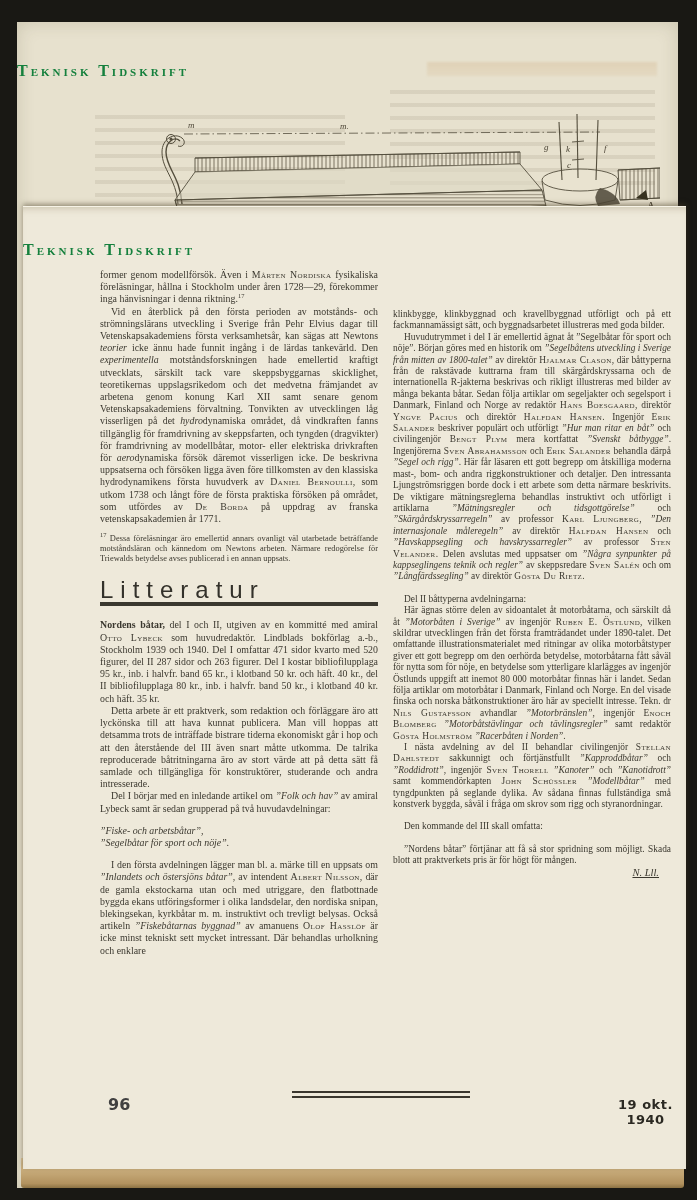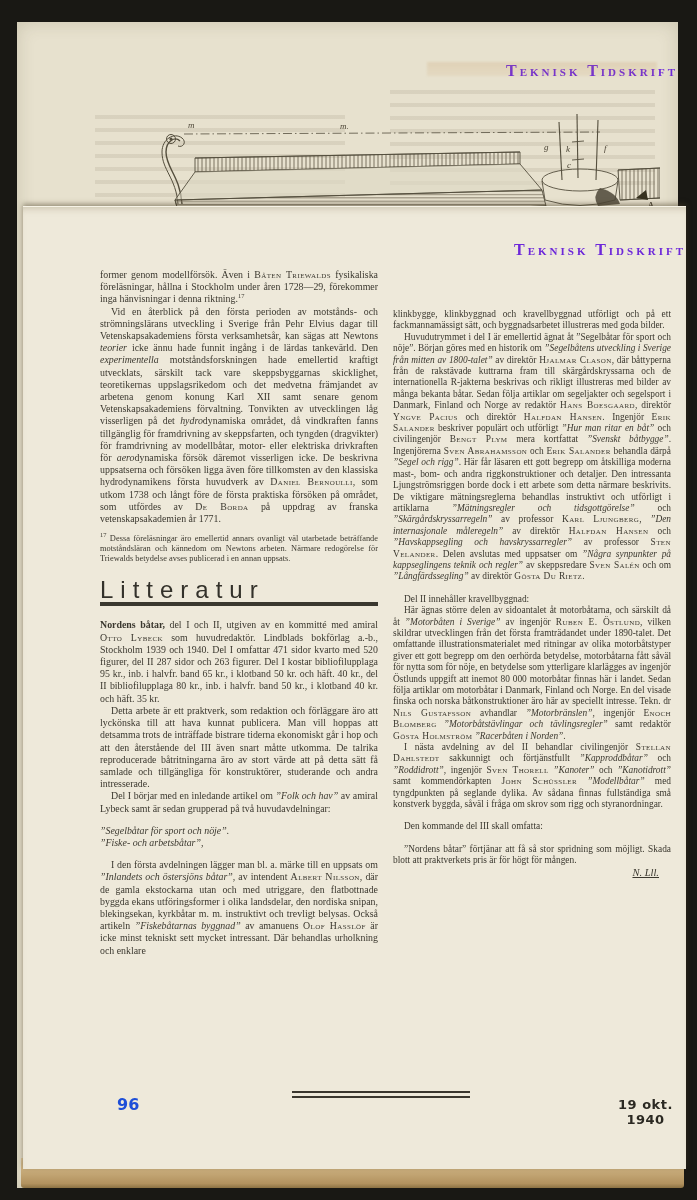--- a/index.html
+++ b/index.html
@@ -12,23 +12,23 @@
   #back-page{left:17px;top:22px;width:661px;height:1166px;background:#e7e1ce;
              box-shadow:inset 0 0 18px rgba(80,70,40,.18);}
   #page-edge-stack{left:21px;top:1158px;width:663px;height:30px;
              background:linear-gradient(180deg,#d9c49a 0%,#c9ad7c 40%,#b2925f 85%,#8c7244 100%);
              border-radius:0 0 3px 3px;}
   #front-page{left:23px;top:206px;width:663px;height:962px;background:#eee9da;
              border-top:1px solid #f7f3e7;
              box-shadow:0 -2px 5px rgba(70,60,35,.5), inset 0 6px 9px -6px rgba(120,105,70,.4);}
 
   
-  .masthead{width:100%;text-align:right;margin:0;
+  .masthead{width:100%;text-align:left;margin:0;
             font:700 16px "Liberation Serif", serif;font-variant:small-caps;
-            letter-spacing:3px;color:#6d28d9;}
+            letter-spacing:3px;color:#15803d;}
   .ghost{position:absolute;opacity:.45;filter:blur(.7px);
          background:repeating-linear-gradient(180deg,rgba(148,138,114,.38) 0 4px,transparent 4px 13px);}
   .ghost-head{position:absolute;opacity:.5;filter:blur(1px);
          background:linear-gradient(180deg,rgba(196,148,88,.38),rgba(196,148,88,.22));}
 
   
   #tank-figure{left:83px;top:86px;}
   #tank-figure text{font:italic 9px "Liberation Serif", serif;fill:#4d4637;}
 
   
@@ -47,21 +47,21 @@
   .b{font-weight:bold;}
   .lines{margin:10px 0;}
   .lines .line{margin:0;text-align:left;}
   .signature{text-align:right;margin-top:10px;padding-right:12px;font-size:10.5px;text-decoration:underline;}
 
   #litteratur-heading{font-family:"Liberation Sans", sans-serif;font-weight:400;
       font-size:24px;letter-spacing:7px;color:#33312a;margin:20px 0 0 0;}
   #litteratur-rule{height:4px;background:#3a382f;margin:6px 0 13px 0;}
 
   
-  #page-number{left:94px;top:888px;font:700 16px "DejaVu Sans", sans-serif;color:#1d4ed8;}
+  #page-number{left:85px;top:888px;font:700 16px "DejaVu Sans", sans-serif;color:#404040;}
   #end-divider{left:269px;top:884px;width:178px;height:3px;
       border-top:2px solid #3a372e;border-bottom:2px solid #3a372e;}
   #issue-date{left:575px;top:890px;width:95px;text-align:center;
       font:700 13px "DejaVu Sans", sans-serif;color:#2b2922;letter-spacing:.5px;}
 </style>
 </head>
 <body>
 
 <div id="back-page" class="abs">
   <h1 class="masthead abs" style="top:40px;left:0;">Teknisk Tidskrift</h1>
@@ -130,41 +130,41 @@
 </div>
 
 <div id="page-edge-stack" class="abs"></div>
 
 <div id="front-page" class="abs">
   <h1 id="front-header" class="masthead abs" style="left:0;">Teknisk Tidskrift</h1>
 
   <div id="columns" class="abs">
     <div id="col-left" class="col">
       <div>
-          <p class=""><span>former genom modellförsök.  Även i </span><span class="sc">Båten Triewalds</span><span> fysikaliska föreläsningar, hållna i Stockholm under åren 1728—29, förekommer inga hänvisningar i denna riktning.</span><span class="sup">17</span></p>
+          <p class=""><span>former genom modellförsök.  Även i </span><span class="sc">Mårten Nordiska</span><span> fysikaliska föreläsningar, hållna i Stockholm under åren 1728—29, förekommer inga hänvisningar i denna riktning.</span><span class="sup">17</span></p>
           <p class=" ind"><span>Vid en återblick på den första perioden av motstånds- och strömningslärans utveckling i Sverige från Pehr Elvius dagar till Vetenskapsakademiens första verksamhetsår, kan sägas att Newtons </span><span class="i">teorier</span><span> icke ännu hade funnit ingång i de lärdas tankevärld. Den </span><span class="i">experimentella</span><span> motståndsforskningen hade emellertid kraftigt utvecklats, särskilt tack vare skeppsbyggarnas skicklighet, teoretikernas uppslagsrikedom och det medvetna främjandet av arbetena genom konung Karl XII samt senare genom Vetenskapsakademiens förvaltning.  Tonvikten av utvecklingen låg visserligen på det </span><span class="i">hydro</span><span>dynamiska området, då vindkraften fanns tillgänglig för framdrivning av skeppsfarten, och tyngden (dragvikter) för framdrivning av modellbåtar, motor- eller elektriska drivkraften för </span><span class="i">aero</span><span>dynamiska försök däremot visserligen icke.  De beskrivna uppsatserna och försöken ligga även före tillkomsten av den klassiska hydrodynamikens första huvudverk av </span><span class="sc">Daniel Bernoulli</span><span>, som utkom 1738 och långt före de första praktiska försöken på området, som utfördes av </span><span class="sc">De Borda</span><span> på uppdrag av franska vetenskapsakademien år 1771.</span></p>
           <p class="footnote"><span class="sup">17</span><span> Dessa föreläsningar äro emellertid annars ovanligt väl utarbetade beträffande motståndsläran och kännedom om Newtons arbeten.  Närmare redogörelse för Triewalds betydelse avses publicerad i en annan uppsats.</span></p>
         </div>
       <h2 id="litteratur-heading">Litteratur</h2>
       <div id="litteratur-rule"></div>
       <div>
           <p class=""><span class="b">Nordens båtar,</span><span> del I och II, utgiven av en kommitté med amiral </span><span class="sc">Otto Lybeck</span><span> som huvudredaktör.  Lindblads bokförlag a.-b., Stockholm 1939 och 1940.  Del I omfattar 471 sidor kvarto med 520 figurer, del II 287 sidor och 263 figurer.  Del I kostar bibliofilupplaga 95 kr., inb. i halvfr. band 65 kr., i klotband 50 kr. och häft. 40 kr., del II bibliofilupplaga 80 kr., inb. i halvfr. band 50 kr., i klotband 40 kr. och häft. 35 kr.</span></p>
           <p class=" ind"><span>Detta arbete är ett praktverk, som redaktion och förläggare äro att lyckönska till att hava kunnat publicera. Man vill hoppas att detsamma trots de inträffade bistrare tiderna ekonomiskt går i hop och att den återstående del III även snart måtte utkomma.  De talrika reproducerade båtritningarna äro av stort värde att på detta sätt få samlade och tillgängliga för konstruktörer, studerande och andra intresserade.</span></p>
           <p class=" ind"><span>Del I börjar med en inledande artikel om </span><span class="i">”Folk och hav”</span><span> av amiral Lybeck samt är sedan grupperad på två huvudavdelningar:</span></p>
           <div class="lines it-list">
+            <p class="line"><span class="i">”Fiske- och arbetsbåtar”,</span></p>
             <p class="line"><span class="i">”Segelbåtar för sport och nöje”.</span></p>
-            <p class="line"><span class="i">”Fiske- och arbetsbåtar”,</span></p>
           </div>
           <p class=" ind"><span>I den första avdelningen lägger man bl. a. märke till en uppsats om </span><span class="i">”Inlandets och östersjöns båtar”</span><span>, av intendent </span><span class="sc">Albert Nilsson</span><span>, där de gamla ekstockarna utan och med utriggare, den flatbottnade byggda ekans utföringsformer i olika landsdelar, den nordiska snipan, blekingsekan, kyrkbåtar m. m. instruktivt och trevligt belysas.  Också artikeln </span><span class="i">”Fiskebåtarnas byggnad”</span><span> av amanuens </span><span class="sc">Olof Hasslöf</span><span> är icke minst tekniskt sett mycket intressant.  Där behandlas urholkning och enklare</span></p>
         </div>
     </div>
     <div id="col-right" class="col">
         <p class=""><span>klinkbygge, klinkbyggnad och kravellbyggnad utförligt och på ett fackmannamässigt sätt, och byggnadsarbetet illustreras med goda bilder.</span></p>
         <p class=" ind"><span>Huvudutrymmet i del I är emellertid ägnat åt ”Segelbåtar för sport och nöje”.  Början göres med en historik om </span><span class="i">”Segelbåtens utveckling i Sverige från mitten av 1800-talet”</span><span> av direktör </span><span class="sc">Hjalmar Clason</span><span>, där båttyperna från de rakstävade kuttrarna fram till skärgårdskryssarna och de internationella R-jakterna beskrivas och rikligt illustreras med bilder av många bekanta båtar. Sedan följa artiklar om segeljakter och segelsport i Danmark, Finland och Norge av redaktör </span><span class="sc">Hans Boesgaard</span><span>, direktör </span><span class="sc">Yngve Pacius</span><span> och direktör </span><span class="sc">Halfdan Hansen</span><span>. Ingenjör </span><span class="sc">Erik Salander</span><span> beskriver populärt och utförligt </span><span class="i">”Hur man ritar en båt”</span><span> och civilingenjör </span><span class="sc">Bengt Plym</span><span> mera kortfattat </span><span class="i">”Svenskt båtbygge”</span><span>.  Ingenjörerna </span><span class="sc">Sven Abrahamsson</span><span> och </span><span class="sc">Erik Salander</span><span> behandla därpå </span><span class="i">”Segel och rigg”</span><span>.  Här får läsaren ett gott begrepp om åtskilliga moderna mast-, bom- och andra riggkonstruktioner och detaljer.  Den intressanta Ljungströmsriggen borde dock i ett arbete som detta närmare beskrivits. De viktigare mätningsreglerna behandlas instruktivt och utförligt i artiklarna </span><span class="i">”Mätningsregler och tidsgottgörelse”</span><span> och </span><span class="i">”Skärgårdskryssarregeln”</span><span> av professor </span><span class="sc">Karl Ljungberg</span><span>, </span><span class="i">”Den internasjonale måleregeln”</span><span> av direktör </span><span class="sc">Halfdan Hansen</span><span> och </span><span class="i">”Havskappsegling och havskryssarregler”</span><span> av professor </span><span class="sc">Sten Velander</span><span>.  Delen avslutas med uppsatser om </span><span class="i">”Några synpunkter på kappseglingens teknik och regler”</span><span> av skeppsredare </span><span class="sc">Sven Salén</span><span> och om </span><span class="i">”Långfärdssegling”</span><span> av direktör </span><span class="sc">Gösta Du Rietz</span><span>.</span></p>
-        <p class="mt ind"><span>Del II innehåller kravellbyggnad:</span></p>
+        <p class="mt ind"><span>Del II båttyperna avdelningarna:</span></p>
         <p class=" ind"><span>Här ägnas större delen av sidoantalet åt motorbåtarna, och särskilt då åt </span><span class="i">”Motorbåten i Sverige”</span><span> av ingenjör </span><span class="sc">Ruben E. Östlund</span><span>, vilken skildrar utvecklingen från det första framträdandet under 1890-talet.  Det omfattande illustrationsmaterialet med ritningar av olika motorbåtstyper giver ett gott begrepp om den oerhörda betydelse, motorbåtarna fått såväl för nytta som för nöje, en betydelse som ytterligare klarlägges av ingenjör Östlunds uppgift att inemot 80 000 motorbåtar finnas här i landet.  Sedan följa artiklar om motorbåtar i Danmark, Finland och Norge.  En del visade finska och norska båtkonstruktioner äro här av speciellt intresse.  Tekn. dr </span><span class="sc">Nils Gustafsson</span><span> avhandlar </span><span class="i">”Motorbränslen”</span><span>, ingenjör </span><span class="sc">Enoch Blomberg</span><span> </span><span class="i">”Motorbåtstävlingar och tävlingsregler”</span><span> samt redaktör </span><span class="sc">Gösta Holmström</span><span> </span><span class="i">”Racerbåten i Norden”</span><span>.</span></p>
         <p class=" ind"><span>I nästa avdelning av del II behandlar civilingenjör </span><span class="sc">Stellan Dahlstedt</span><span> sakkunnigt och förtjänstfullt </span><span class="i">”Kapproddbåtar”</span><span> och </span><span class="i">”Roddidrott”</span><span>, ingenjör </span><span class="sc">Sven Thorell</span><span> </span><span class="i">”Kanoter”</span><span> och </span><span class="i">”Kanotidrott”</span><span> samt kommendörkapten </span><span class="sc">John Schüssler</span><span> </span><span class="i">”Modellbåtar”</span><span> med tyngdpunkten på seglande dylika.  Av sådana finnas fullständiga små konstverk byggda, såväl i fråga om skrov som rigg och styranordningar.</span></p>
         <p class="mt ind"><span>Den kommande del III skall omfatta:</span></p>
         <p class="mt ind"><span>”Nordens båtar” förtjänar att få så stor spridning som möjligt.  Skada blott att praktverkets pris är för högt för mången.</span></p>
         <p class="signature"><span class="i">N. Lll.</span></p>
       </div>
   </div>
 
   <div id="page-number" class="abs">96</div>
   <div id="end-divider" class="abs"></div>

